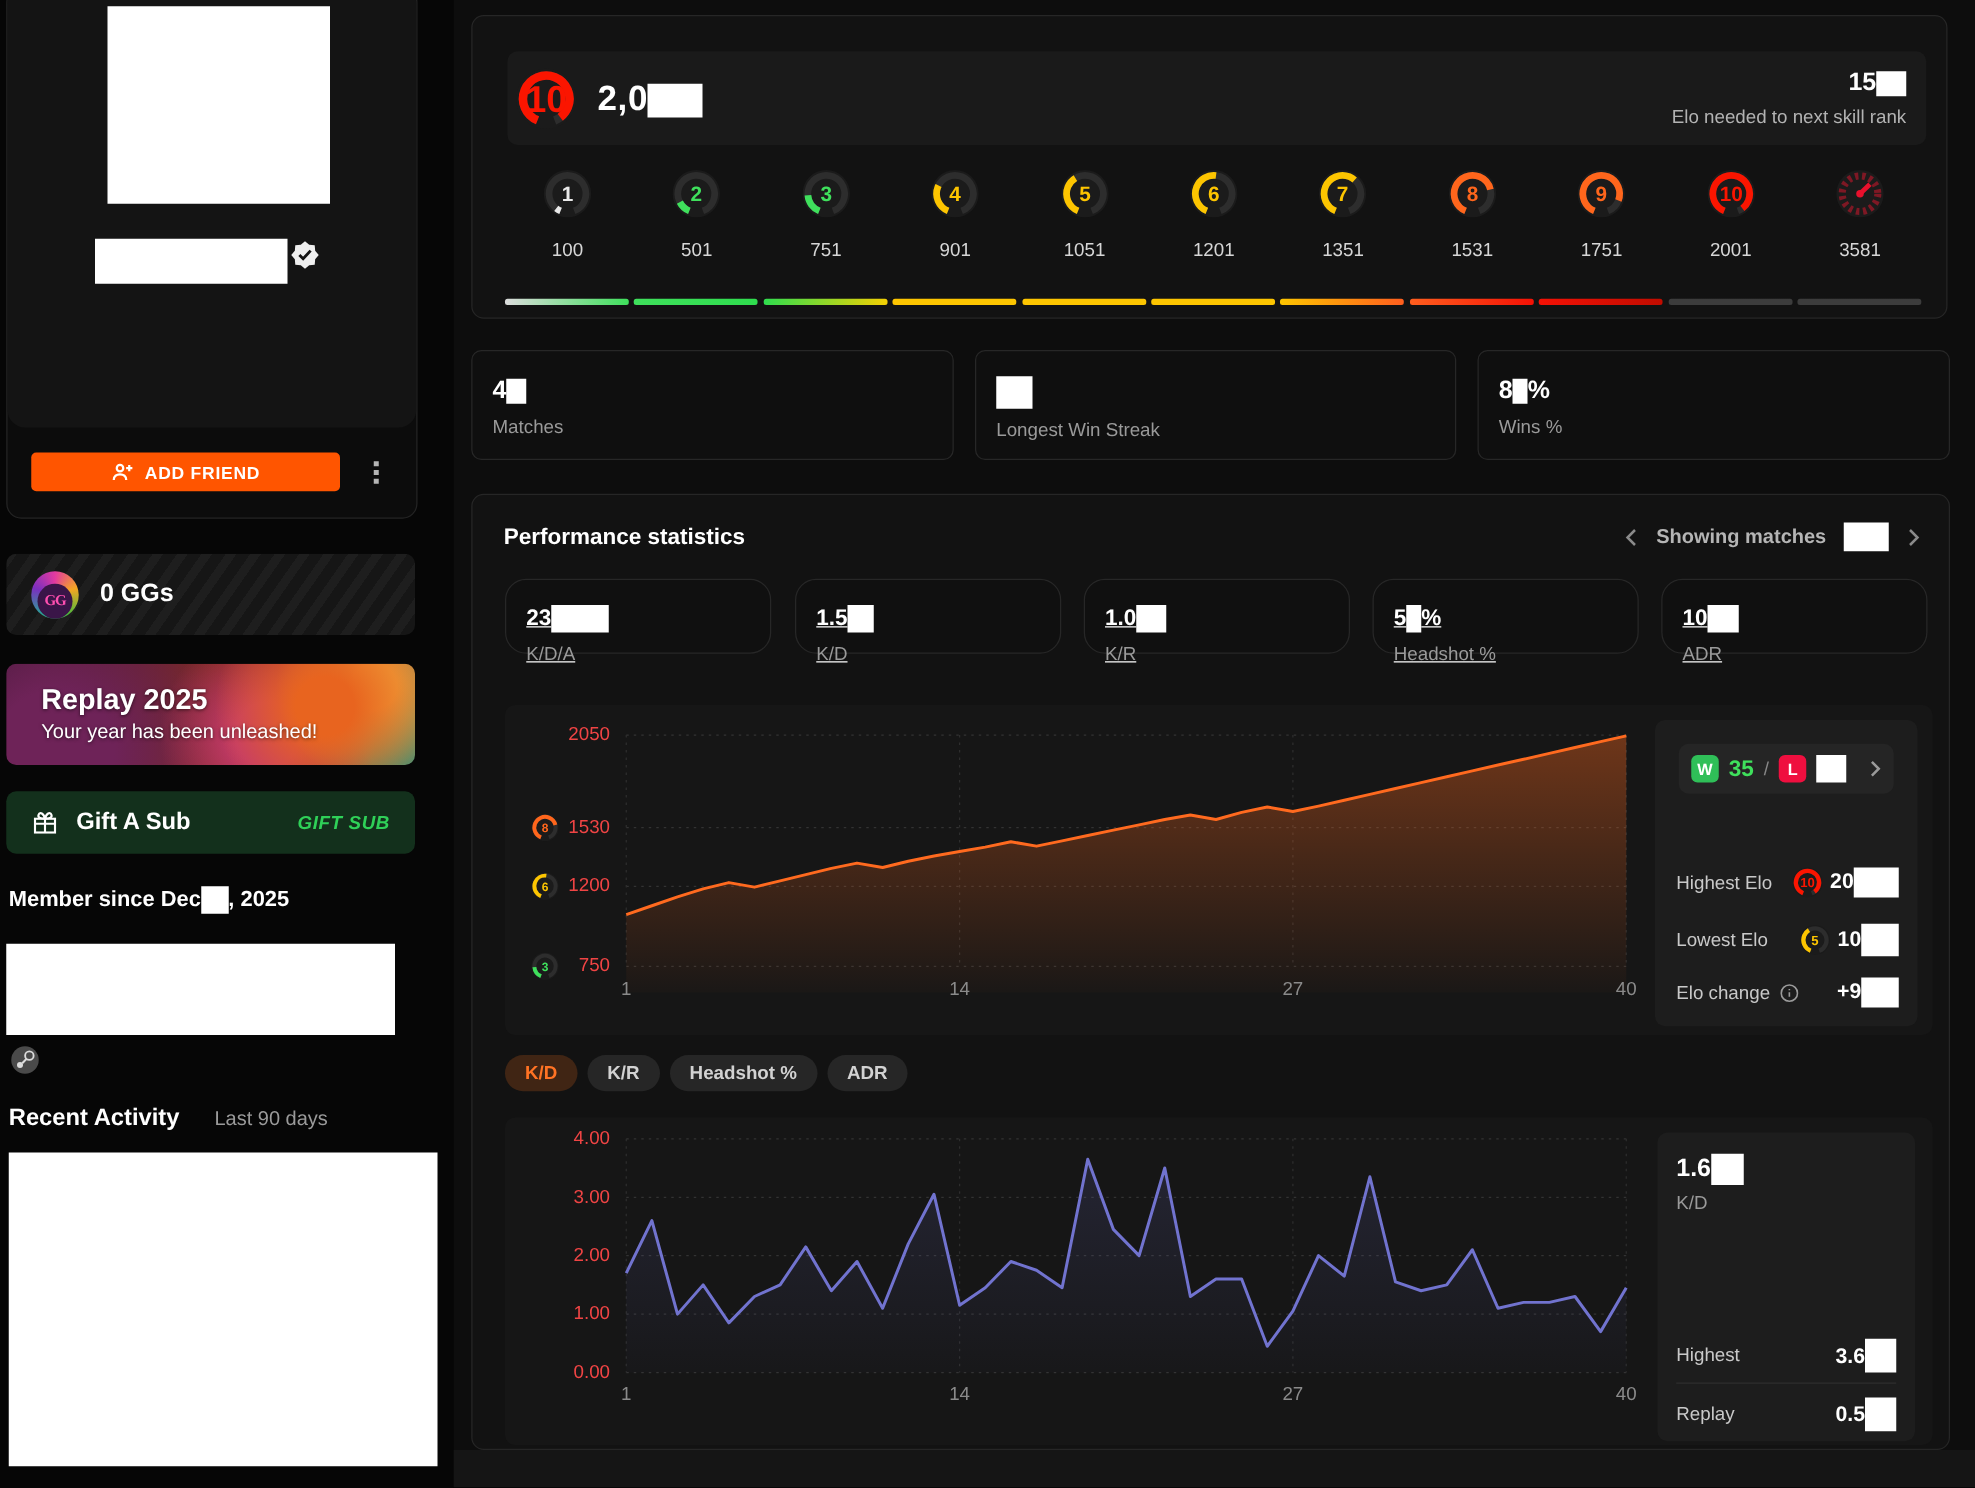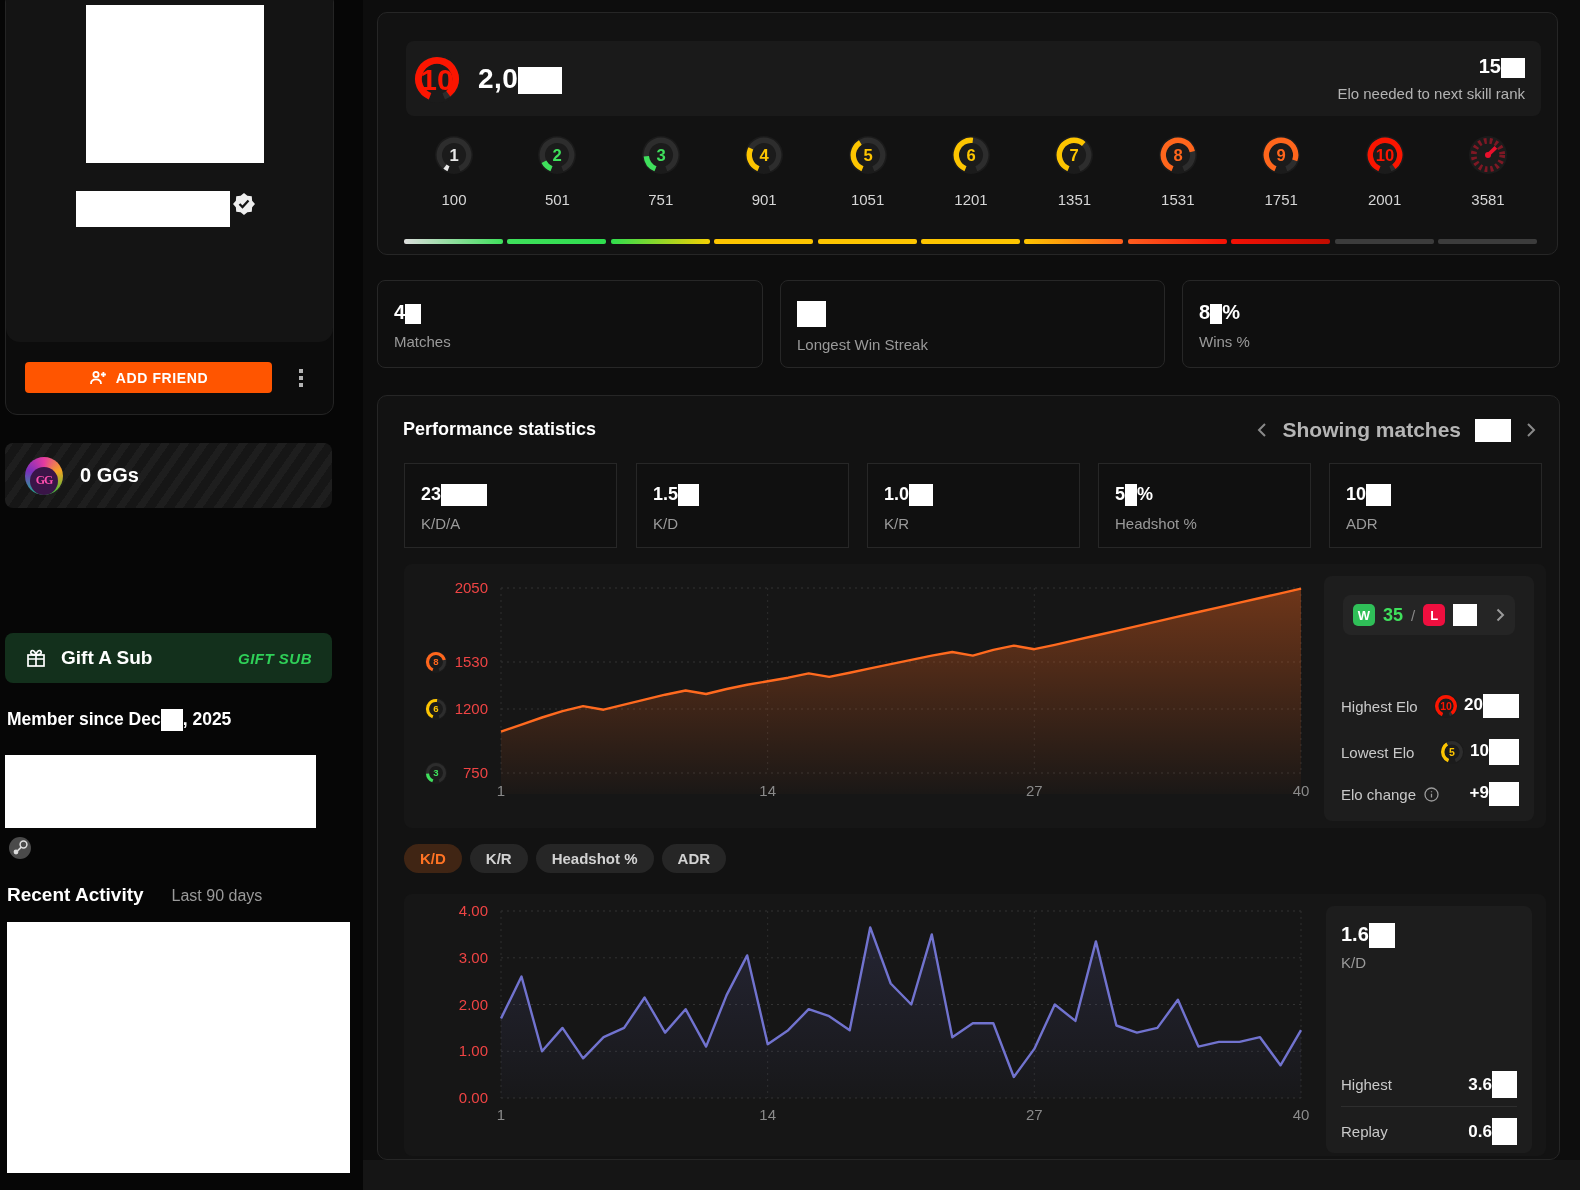--- a/index.html
+++ b/index.html
@@ -64,23 +64,23 @@
   .lvl-threshold{font-size:15px;color:#d6d6d6;margin-top:13px;}
   .lvl-seg{position:absolute;top:103px;height:5px;border-radius:2px;}
   
   .sum-card{top:280px;height:88px;border:1px solid #272727;border-radius:8px;background:#0f0f0f;box-sizing:border-box;padding:20px 0 0 16px;}
   .sum-val{font-size:20px;font-weight:bold;}
   .sum-label{font-size:15px;color:#9a9a9a;margin-top:9px;}
   
   #perf-card{left:377px;top:395px;width:1183px;height:765px;}
   #perf-title{left:25px;top:23px;font-size:18px;font-weight:bold;}
   #perf-pager{right:22px;top:22px;display:flex;align-items:center;gap:14px;}
-  #showing-label{font-size:21px;font-weight:bold;color:#b5b5b5;}
+  #showing-label{font-size:16px;font-weight:bold;color:#b5b5b5;}
   .chev{cursor:pointer;display:inline-flex;}
-  .stat-card{top:67px;height:85px;border:1px solid #272727;border-radius:0;background:#101010;box-sizing:border-box;padding:20px 0 0 16px;position:absolute;}
+  .stat-card{top:67px;height:60px;border:1px solid #272727;border-radius:17px;background:#101010;box-sizing:border-box;padding:20px 0 0 16px;position:absolute;text-decoration:underline;}
   .stat-val{font-size:18px;font-weight:bold;}
   .stat-label{font-size:15px;color:#9a9a9a;margin-top:9px;}
   #elo-chart{left:26px;top:168px;width:1142px;height:264px;background:#161616;border-radius:8px;}
   #kd-chart{left:26px;top:498px;width:1142px;height:262px;background:#161616;border-radius:8px;}
   .ytick{position:absolute;left:0;width:84px;text-align:right;font-size:15px;color:#ef4444;}
   .ytick-icon{position:absolute;left:21px;}
   
   #tabs{left:26px;top:448px;display:flex;gap:8px;}
   .tab{height:29px;border-radius:15px;display:flex;align-items:center;padding:0 16px;font-size:15px;font-weight:bold;
        background:#262626;color:#d2d2d2;cursor:pointer;}
@@ -140,20 +140,24 @@
       </div>
 </div>
 
 <div id="ggs-banner" class="abs side-banner">
   <span id="gg-logo">
         <b>GG</b>
       </span>
   <span id="ggs-label">0 GGs</span>
 </div>
 
+<div id="replay-banner" class="abs side-banner">
+  <div id="replay-title">Replay 2025</div>
+  <div id="replay-sub">Your year has been unleashed!</div>
+</div>
 
 <div id="gift-banner" class="abs side-banner">
   <span>
     <svg width="22" height="22" viewBox="0 0 22 22" fill="none" stroke="#fff" stroke-width="1.7">
       <rect x="3" y="8" width="16" height="11"></rect>
           <path d="M3 12 h16 M11 8 v11"></path>
       <path d="M11 8 c-4.5 0 -6 -1.5 -5 -3.5 c1 -2 4 -1 5 3.5 c1 -4.5 4 -5.5 5 -3.5 c1 2 -0.5 3.5 -5 3.5"></path>
     </svg>
   </span>
   <span id="gift-title">Gift A Sub</span>
@@ -506,20 +510,20 @@
       <span>Highest</span>
       <span class="rv">
             <span>3.6</span>
             <span class="redact" style="width:25px;height:27px;"></span>
           </span>
     </div>
     <div id="kd-divider"></div>
     <div class="kd-row" style="top:212px;">
       <span>Replay</span>
       <span class="rv">
-            <span>0.6</span>
+            <span>0.5</span>
             <span class="redact" style="width:25px;height:27px;"></span>
           </span>
     </div>
   </div>
 </div>
 
 </div>
 
 </body></html>

